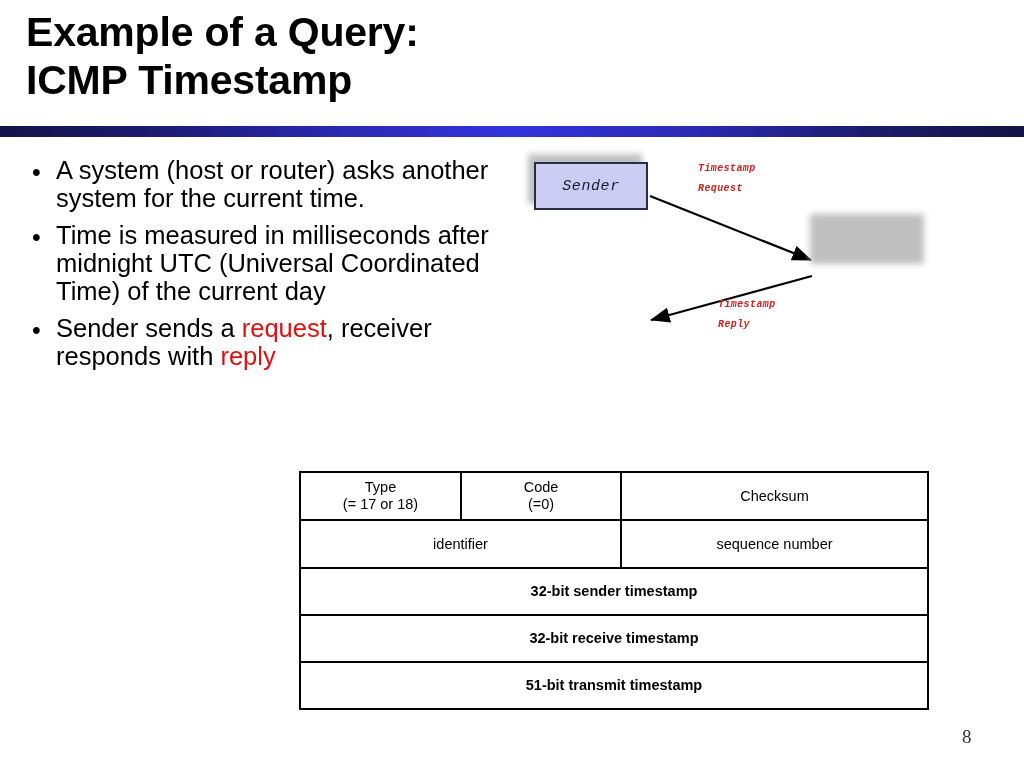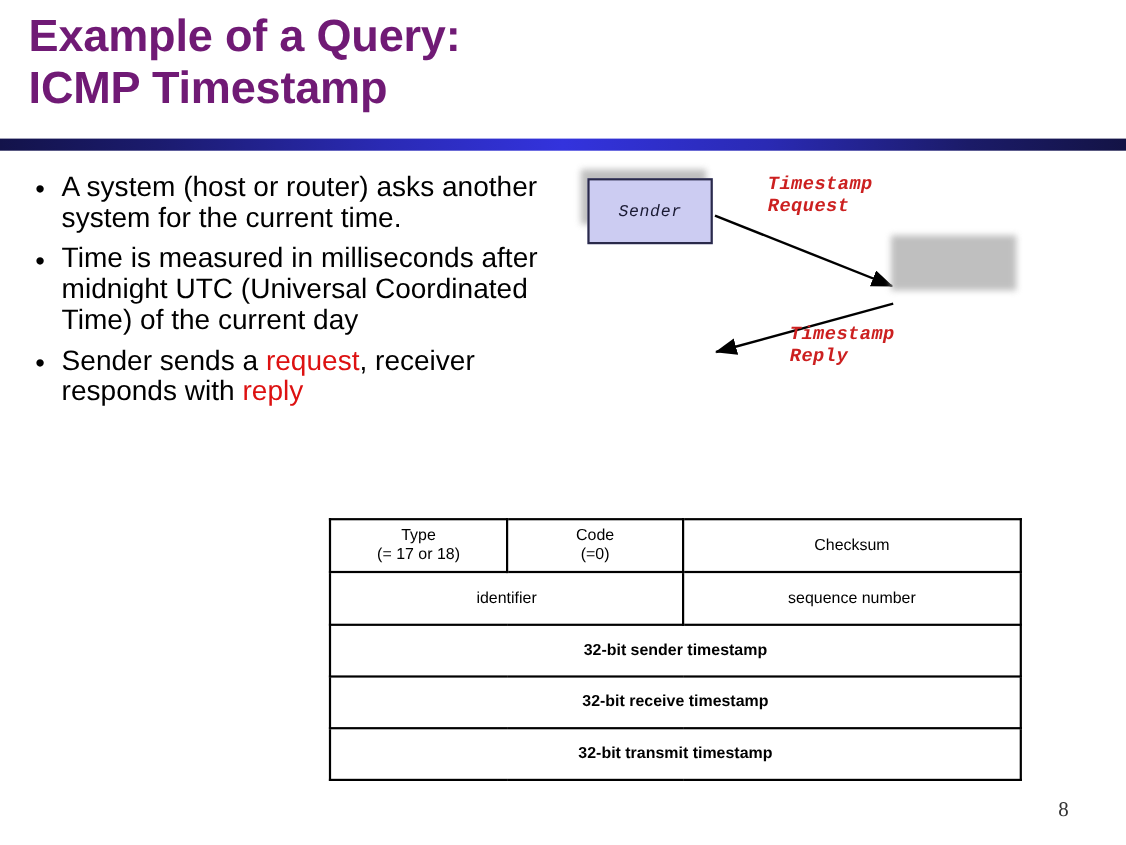--- a/index.html
+++ b/index.html
@@ -19,21 +19,21 @@
   
   #slide-title {
     position: absolute;
     left: 26px;
     top: 8px;
     width: 700px;
     font-size: 41px;
     font-weight: bold;
     line-height: 1.18;
     letter-spacing: -0.2px;
-    color: #701a75;
+    color: #000000;
     white-space: pre-line;
   }
 
   
   #title-divider {
     position: absolute;
     left: 0;
     top: 126px;
     width: 1024px;
     height: 11px;
@@ -98,30 +98,30 @@
     color: #1a1a33;
     letter-spacing: 0.6px;
   }
   .node-shadow {
     position: absolute;
     background: #b4b4b4;
     filter: blur(3px);
     opacity: 0.85;
   }
   #sender-shadow  { left: 8px;  top: 6px;  width: 114px; height: 50px; }
-  #sender-box     { left: 14px; top: 14px; width: 114px; height: 60px; }
+  #sender-box     { left: 14px; top: 14px; width: 114px; height: 48px; }
   #receiver-shadow{ left: 290px; top: 66px; width: 114px; height: 50px; }
   #receiver-box   { left: 296px; top: 74px; width: 114px; height: 50px; }
 
   .flow-label {
     position: absolute;
     font-family: "Liberation Mono", monospace;
     font-weight: bold;
     font-style: italic;
-    font-size: 17px;
+    font-size: 10px;
     line-height: 20px;
     color: #cc2020;
     letter-spacing: 0.4px;
     white-space: pre-line;
     text-align: left;
   }
   #label-request { left: 178px; top: 11px; }
   #label-reply   { left: 198px; top: 147px; }
 
   #diagram-arrows {
@@ -236,18 +236,18 @@
       <td colspan="2">identifier</td>
       <td>sequence number</td>
     </tr>
     <tr class="row-ts">
       <td colspan="3">32-bit sender timestamp</td>
     </tr>
     <tr class="row-ts">
       <td colspan="3">32-bit receive timestamp</td>
     </tr>
     <tr class="row-ts">
-      <td colspan="3">32-bit transmit timestamp</td>
+      <td colspan="3">51-bit transmit timestamp</td>
     </tr>
   </tbody>
 </table>
 
 <div id="page-number">8</div>
 
 </body></html>

